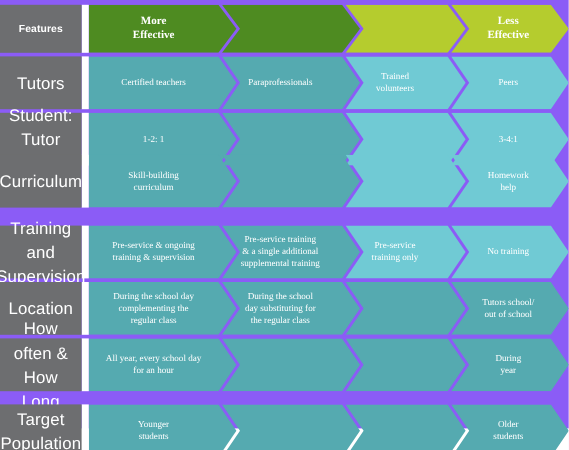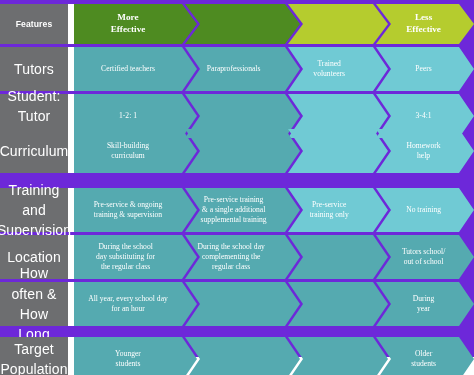--- a/index.html
+++ b/index.html
@@ -10,21 +10,21 @@
   body {
     width: 474px;
     height: 375px;
     font-family: "Liberation Sans", sans-serif;
     overflow: hidden;
   }
   #infographic {
     position: relative;
     width: 474px;
     height: 357px;
-    background: #6d28d9;
+    background: #8b5cf6;
   }
 
   
   .row {
     position: absolute;
     left: 0;
     display: flex;
     align-items: stretch;
     width: 474px;
   }
@@ -271,34 +271,34 @@
     </div>
     <div class="gutter"></div>
     <div class="band">
       <svg class="band-svg" viewBox="0 0 400 44" preserveAspectRatio="none">
         <path d="M0,0 L108,0 L123,22 L108,44 L0,44 Z" fill="#55aab0"></path>
         <path d="M111,0 L211,0 L226,22 L211,44 L111,44 L126,22 Z" fill="#55aab0"></path>
         <path d="M214,0 L299,0 L314,22 L299,44 L214,44 L229,22 Z" fill="#55aab0"></path>
         <path d="M302,0 L385,0 L400,22 L385,44 L302,44 L317,22 Z" fill="#55aab0"></path>
       </svg>
       <div class="band-labels">
+        <div class="cell-label c1">
+          <span>
+            <span>During the school day</span><br>
+            <span>complementing the</span><br>
+            <span>regular class</span>
+          </span>
+        </div>
         <div class="cell-label c2">
           <span>
             <span>During the school</span><br>
             <span>day substituting for</span><br>
             <span>the regular class</span>
           </span>
         </div>
-        <div class="cell-label c1">
-          <span>
-            <span>During the school day</span><br>
-            <span>complementing the</span><br>
-            <span>regular class</span>
-          </span>
-        </div>
         <div class="cell-label c3"></div>
         <div class="cell-label c4">
           <span>
             <span>Tutors school/</span><br>
             <span>out of school</span>
           </span>
         </div>
       </div>
     </div>
   </div>

